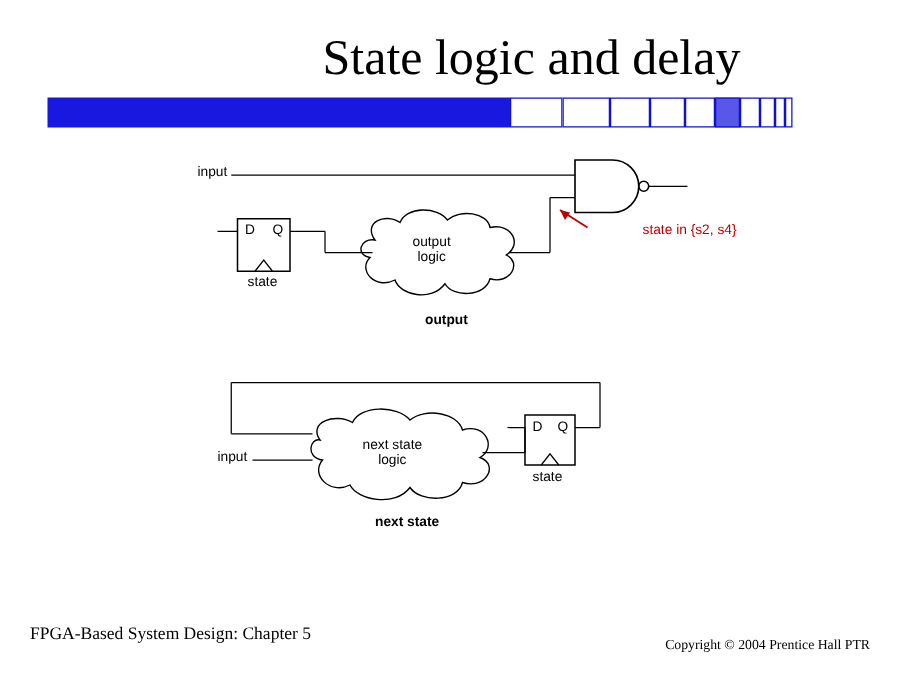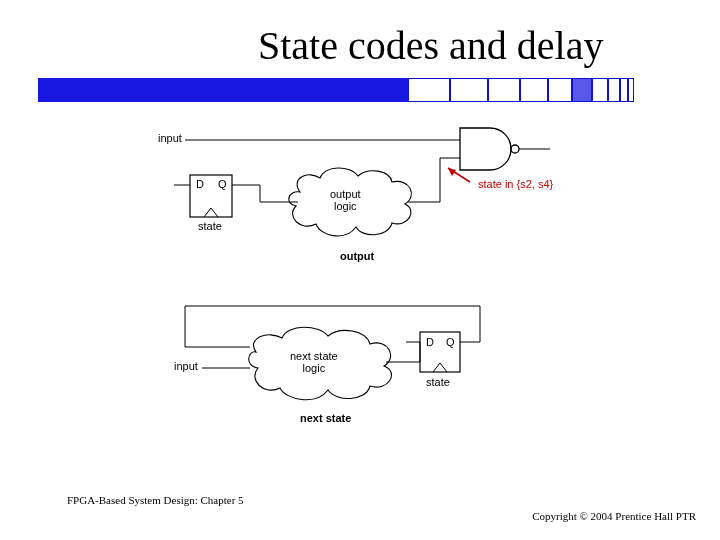--- a/index.html
+++ b/index.html
@@ -47,39 +47,39 @@
     position: absolute;
     font-family: Arial, sans-serif;
     font-size: 11px;
     color: #000;
   }
   .label-bold {
     font-weight: bold;
   }
   .label-red {
     color: #c00000;
+    margin-left: 36px;
   }
   .footer-left {
     position: absolute;
-    bottom: 34px;
+    bottom: 24px;
     left: 24px;
-    font-size: 11px;
-    margin-left: 43px;
+    font-size: 14px;
   }
   .footer-right {
     position: absolute;
     bottom: 18px;
     right: 24px;
     font-size: 11px;
   }
 </style>
 </head>
 <body>
 
-<div class="title">State codes and delay</div>
+<div class="title">State logic and delay</div>
 
 <div class="bar-container">
   <div class="bar-solid" style="background:#1818e0;width:370px"></div>
   <div class="bar-box" style="width:40px"></div>
   <div class="bar-box" style="width:36px"></div>
   <div class="bar-box" style="width:30px"></div>
   <div class="bar-box" style="width:26px"></div>
   <div class="bar-box" style="width:22px"></div>
   <div class="bar-box" style="width:18px;background:#5858e8"></div>
   <div class="bar-box" style="width:14px"></div>

